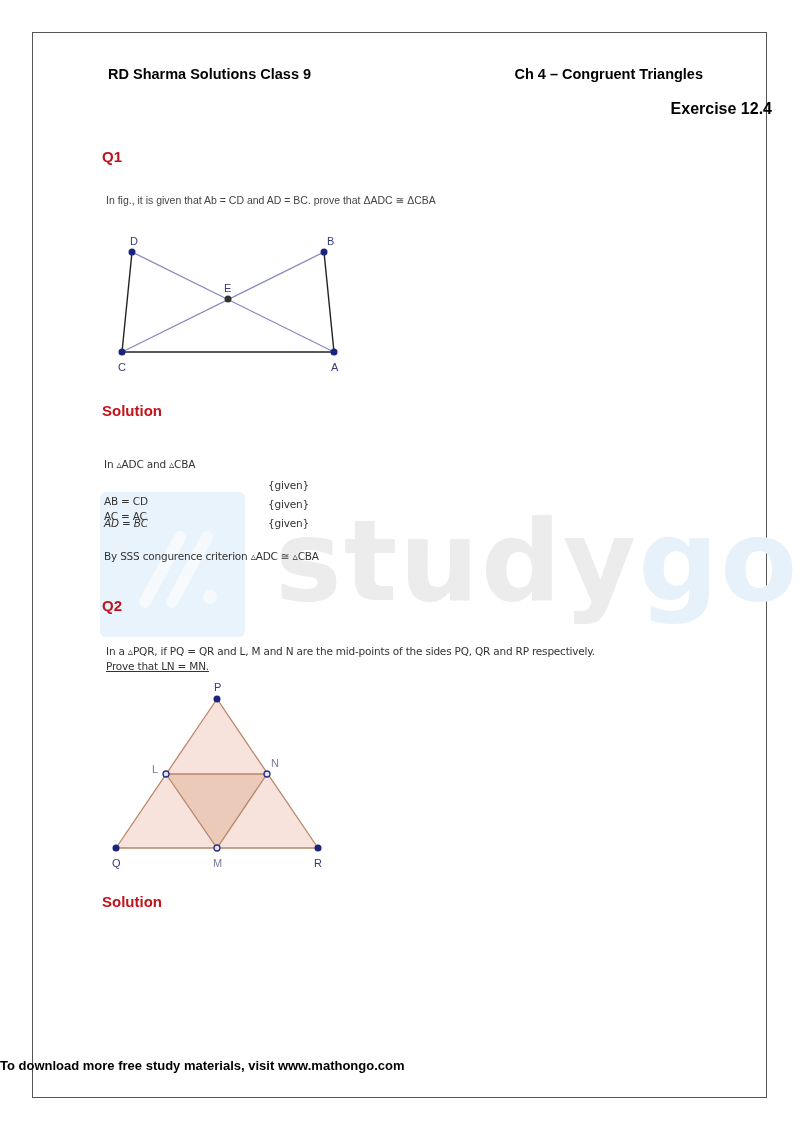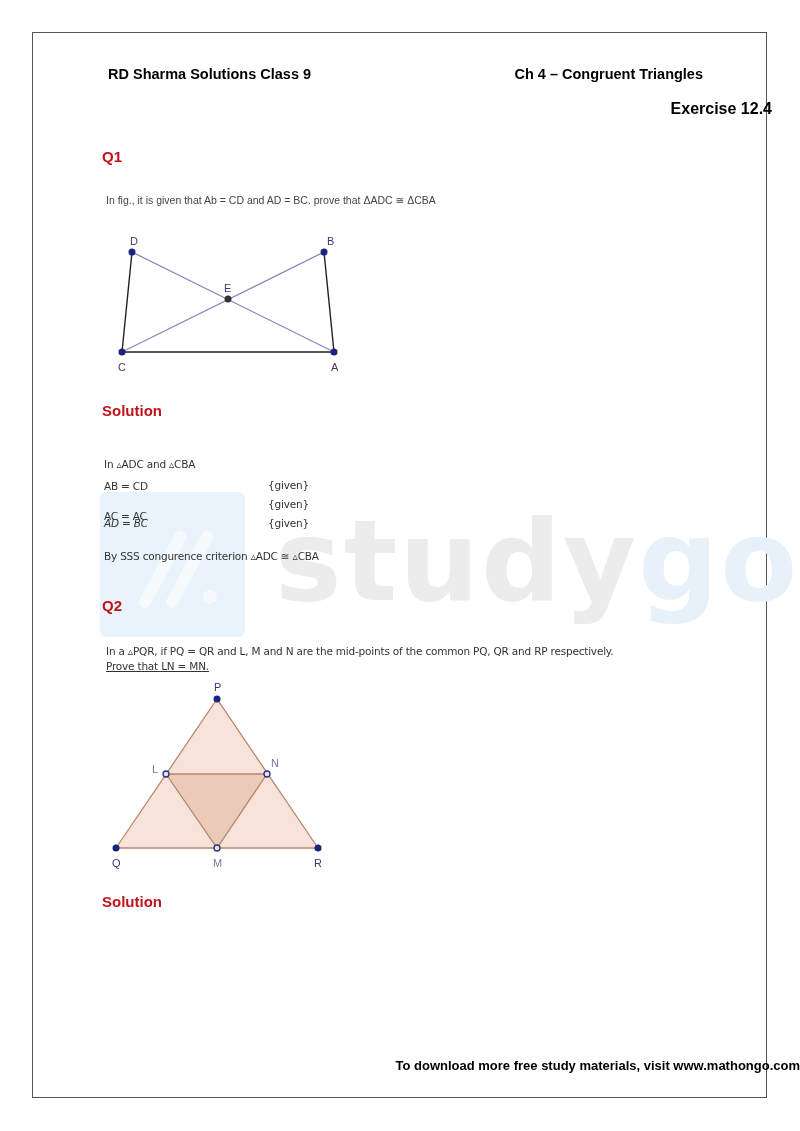--- a/index.html
+++ b/index.html
@@ -9,21 +9,21 @@
   .hdr { font-weight: bold; font-size: 14.5px; top: 66px; }
   .hdr-left { left: 108px; }
   .hdr-right { right: 97px; }
   .ex-title { top: 100px; left: 0; width: 772px; text-align: right; font-weight: bold; font-size: 16px; }
   .red-h { color: #c0141c; font-weight: bold; font-size: 15px; left: 102px; }
   .qtext { font-size: 10.5px; color: #444; left: 106px; }
   .math { font-size: 10.5px; color: #333; font-family: "DejaVu Sans", sans-serif; letter-spacing: -0.2px; }
   .wm-box { left: 100px; top: 492px; width: 145px; height: 145px; background: #e9f3fb; border-radius: 6px; }
   .wm-text { left: 275px; top: 505px; font-size: 112px; font-weight: bold; letter-spacing: 2px; font-family: "DejaVu Sans", sans-serif; color: #ececec; line-height: 1; }
   .wm-text .go { color: #e6f1fa; }
-  .footer { top: 1058px; left: 0; width: 800px; text-align: right; font-weight: bold; font-size: 13px; }
+  .footer { top: 1058px; left: 0; width: 800px; text-align: left; font-weight: bold; font-size: 13px; }
   svg text { font-family: "Liberation Sans", sans-serif; }
 </style>
 </head>
 <body>
 
 <div class="page-border"></div>
 
 <div class="abs wm-box">
   <svg width="145" height="145">
     <line x1="45" y1="110" x2="80" y2="45" stroke="#f6fafd" stroke-width="12" stroke-linecap="round"></line>
@@ -62,31 +62,31 @@
     <text x="327" y="245">B</text>
     <text x="224" y="292">E</text>
     <text x="118" y="371">C</text>
     <text x="331" y="371">A</text>
   </g>
 </svg>
 
 <div class="abs red-h" style="top:402px;">Solution</div>
 <div class="abs math" style="left:104px;top:446px;margin-top:12px;">In ▵ADC and ▵CBA</div>
 
-<div class="abs math" style="left:104px;top:480px;">AB = CD</div>
+<div class="abs math" style="left:104px;top:495px;">AB = CD</div>
 <div class="abs math" style="left:268px;top:479px;">{given}</div>
 <div class="abs math" style="left:104px;top:510px;">AC = AC</div>
 <div class="abs math" style="left:268px;top:498px;">{given}</div>
 <div class="abs math" style="left:104px;top:517px;font-style:italic;">AD = BC</div>
 <div class="abs math" style="left:268px;top:517px;">{given}</div>
 
 <div class="abs math" style="left:104px;top:550px;">By SSS congurence criterion ▵ADC ≅ ▵CBA</div>
 
 <div class="abs red-h" style="top:597px;">Q2</div>
-<div class="abs math" style="left:106px;top:645px;">In a ▵PQR, if PQ = QR and L, M and N are the mid-points of the common PQ, QR and RP respectively.</div>
+<div class="abs math" style="left:106px;top:645px;">In a ▵PQR, if PQ = QR and L, M and N are the mid-points of the sides PQ, QR and RP respectively.</div>
 <div class="abs math" style="left:106px;top:660px;text-decoration:underline;">Prove that LN = MN.</div>
 
 <svg class="abs" style="left:0;top:0;" width="800" height="900">
   <polygon points="217,699 116,848 318,848" fill="#f8e3dc" stroke="#b8876a" stroke-width="1.3"></polygon>
   <polygon points="166,774 267,774 217,848" fill="#eccab9" stroke="#b8876a" stroke-width="1.3"></polygon>
   <g fill="#1a237e">
     <circle cx="217" cy="699" r="3.5"></circle>
     <circle cx="116" cy="848" r="3.5"></circle>
     <circle cx="318" cy="848" r="3.5"></circle>
   </g>

